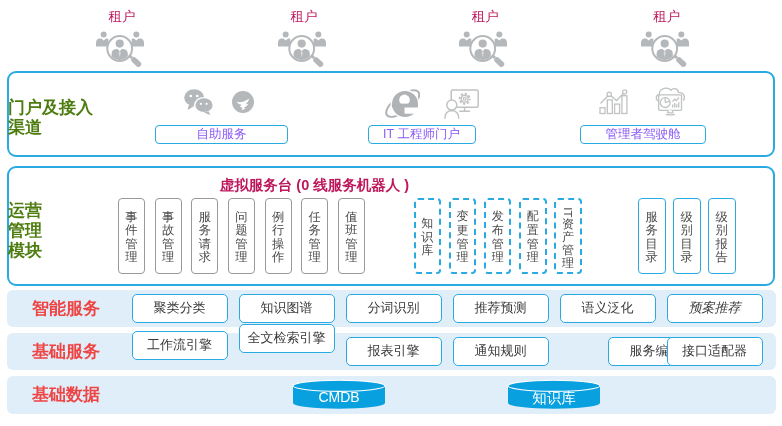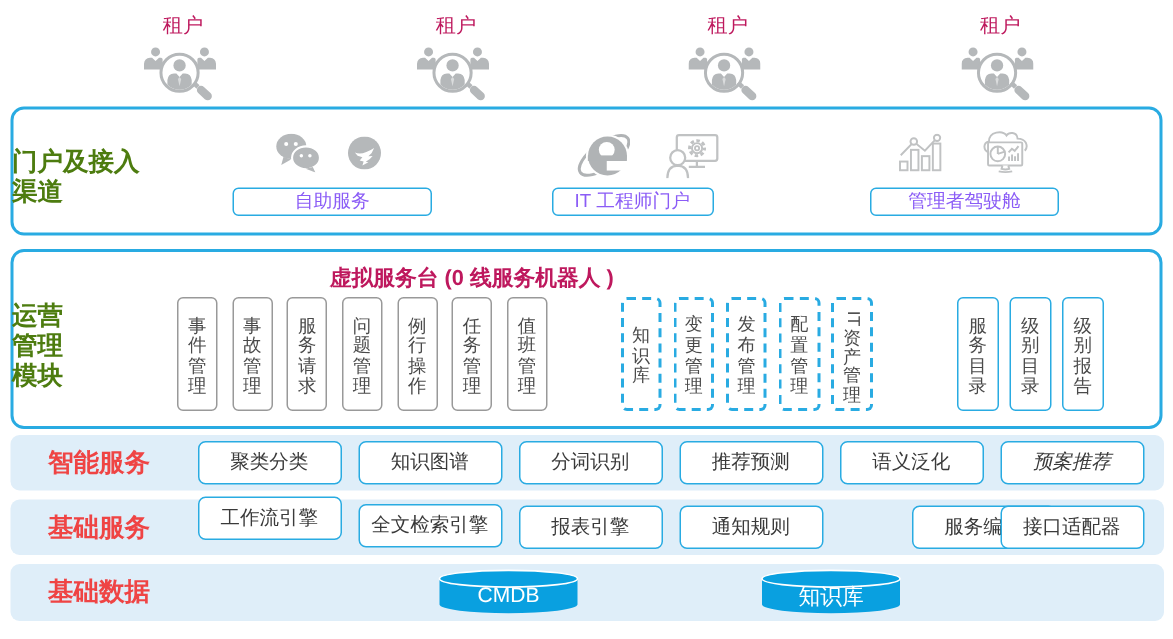--- a/index.html
+++ b/index.html
@@ -248,21 +248,21 @@
 <div class="vbox vblue" style="left:708.0px;">
     <div class="vt">级<br>别<br>报<br>告</div>
   </div>
 <div class="rbox" style="left:131.5px;top:293.5px;">聚类分类</div>
 <div class="rbox" style="left:238.5px;top:293.5px;">知识图谱</div>
 <div class="rbox" style="left:345.5px;top:293.5px;">分词识别</div>
 <div class="rbox" style="left:452.5px;top:293.5px;">推荐预测</div>
 <div class="rbox" style="left:559.5px;top:293.5px;">语义泛化</div>
 <div class="rbox" style="left:666.5px;top:293.5px;font-style:italic;">预案推荐</div>
 <div class="rbox" style="left:131.5px;top:331px;">工作流引擎</div>
-<div class="rbox" style="left:238.5px;top:336px;">全文检索引擎</div>
+<div class="rbox" style="left:238.5px;top:324px;">全文检索引擎</div>
 <div class="rbox" style="left:345.5px;top:336.5px;">报表引擎</div>
 <div class="rbox" style="left:452.5px;top:336.5px;">通知规则</div>
 <div class="rbox" style="left:559.5px;top:336.5px;margin-left:48px;">服务编排</div>
 <div class="rbox" style="left:666.5px;top:336.5px;">接口适配器</div>
 
 <svg class="abs" style="left:292px;top:379px;" width="94" height="31" viewBox="0 0 94 31">
   <path d="M1 7 L1 24 A46 5.8 0 0 0 93 24 L93 7 Z" fill="#09a0e0"></path>
   <ellipse cx="47" cy="6.8" rx="46" ry="5.6" fill="#09a0e0" stroke="#fff" stroke-width="1.1"></ellipse>
   <text x="47" y="22.5" text-anchor="middle" font-size="14" fill="#fff" font-family="Liberation Sans">CMDB</text>
 </svg>

